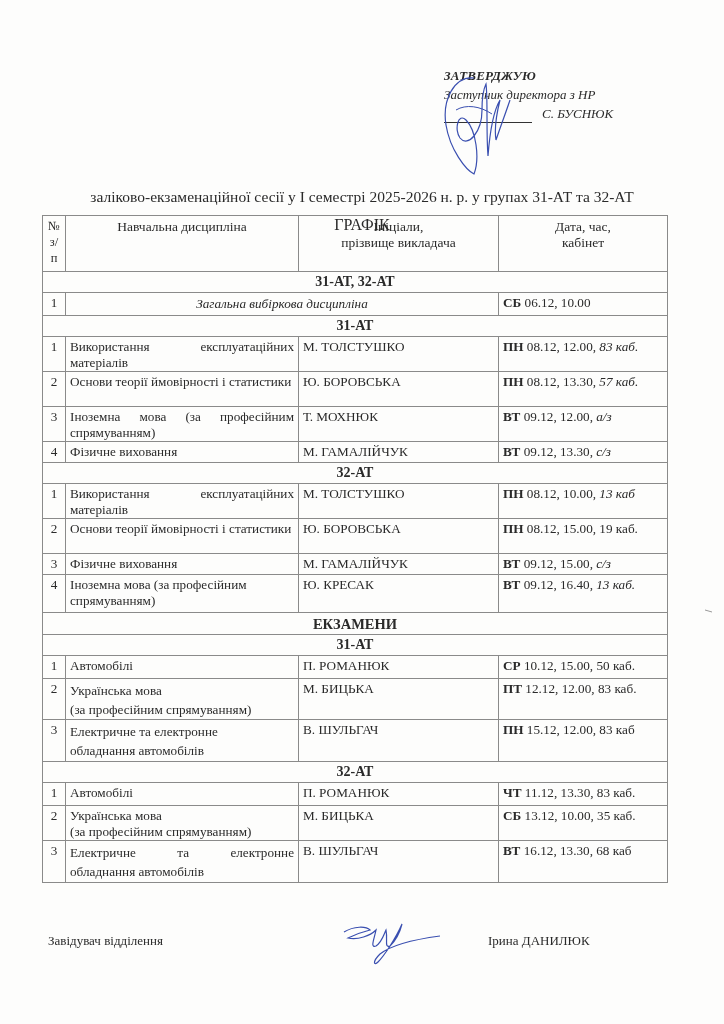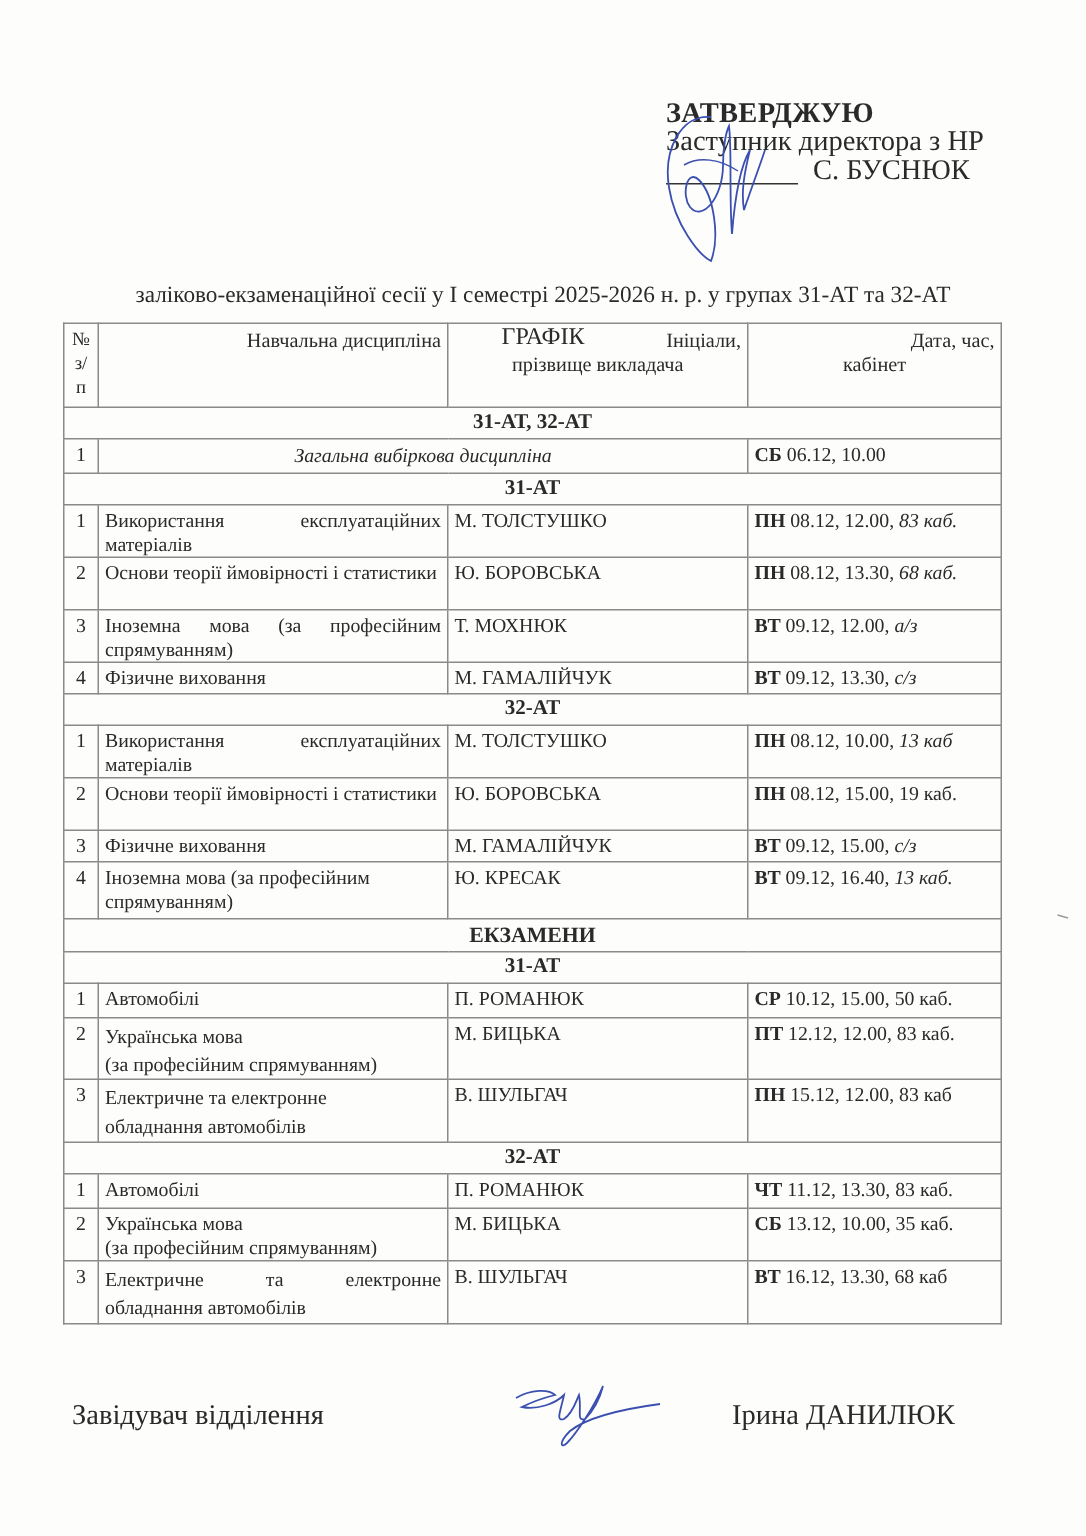--- a/index.html
+++ b/index.html
@@ -1,55 +1,55 @@
 <!DOCTYPE html>
 <html><head>
 <meta charset="utf-8">
 <style>
   html, body { margin: 0; padding: 0; }
   body {
     width: 724px; height: 1024px; background: #fdfdfc; position: relative; overflow: hidden;
     font-family: "Liberation Serif", serif; color: #2a2a2a;
   }
-  .approve { position: absolute; left: 444px; top: 66px; font-size: 19px; line-height: 19px; }
+  .approve { position: absolute; left: 444px; top: 66px; font-size: 13px; line-height: 19px; font-style: italic; }
   .approve .t1 { font-weight: bold; letter-spacing: 0.2px; }
   .approve .t3 { display: flex; align-items: flex-end; }
   .approve .line { display: inline-block; width: 88px; border-bottom: 1px solid #333; margin-right: 10px; height: 14px; }
   .sig1 { position: absolute; left: 436px; top: 70px; width: 80px; height: 110px; }
   .title { position: absolute; left: 0; width: 724px; text-align: center; }
   .title.t1 { top: 168px; font-weight: normal; font-size: 16px; margin-top: 48px; }
   .title.t2 { top: 188px; font-size: 15.5px; }
 
   table.sched {
     position: absolute; left: 42px; top: 215px; width: 625px;
     border-collapse: collapse; table-layout: fixed; font-size: 13.2px;
   }
   table.sched td, table.sched th { border: 1px solid #8a8a8a; padding: 0 4px; vertical-align: top; line-height: 16px; font-weight: normal; }
   col.c1 { width: 23px; } col.c2 { width: 233px; } col.c3 { width: 200px; } col.c4 { width: 169px; }
   th { text-align: center; font-size: 13.5px; }
   th.num { padding: 2px 0 0 0 !important; font-size: 12.5px; line-height: 17px; }
-  th .hd { padding-top: 3px; text-align: right; }
+  th .hd { padding-top: 3px; }
   tr.hdr { height: 56px; }
   tr.section td { text-align: center; font-weight: bold; font-size: 14.5px; height: 21px; vertical-align: middle; }
   tr.group td { text-align: center; font-weight: bold; font-size: 14px; height: 20px; vertical-align: middle; }
   td.n { text-align: center; padding: 2px 0 0 0 !important; }
   td.disc { text-align: justify; padding-top: 2px !important; }
   td.teach { padding-top: 2px !important; }
   td.date { padding-top: 2px !important; white-space: nowrap; }
   td.date b { font-weight: bold; }
   td.date i { font-style: italic; }
   td.spanned { text-align: center; font-style: italic; padding-top: 3px !important; margin-top: 48px; }
   tr.r1 { height: 23px; }
   tr.r2 { height: 35px; }
   tr.r3 { height: 21px; }
   tr.r4 { height: 38px; }
   tr.r5 { height: 32px; }
   tr.r6 { height: 42px; }
   .wide-ls { line-height: 19px !important; }
-  .footer { position: absolute; top: 933px; font-size: 19px; }
+  .footer { position: absolute; top: 933px; font-size: 13px; }
   .footer.left { left: 48px; }
   .footer.right { left: 488px; }
   .sig2 { position: absolute; left: 340px; top: 918px; width: 110px; height: 50px; }
   .mark { position: absolute; left: 704px; top: 608px; width: 10px; height: 6px; }
 </style>
 </head>
 <body>
 
 <div class="approve">
   <div class="t1">ЗАТВЕРДЖУЮ</div>
@@ -109,21 +109,21 @@
   <tr class="r2">
     <td class="n">1</td>
     <td class="disc">Використання експлуатаційних матеріалів</td>
     <td class="teach">М. ТОЛСТУШКО</td>
     <td class="date"><b>ПН</b><span> 08.12, 12.00, </span><i>83 каб.</i></td>
   </tr>
   <tr class="r2">
     <td class="n">2</td>
     <td class="disc">Основи теорії ймовірності і статистики</td>
     <td class="teach">Ю. БОРОВСЬКА</td>
-    <td class="date"><b>ПН</b><span> 08.12, 13.30, </span><i>68 каб.</i></td>
+    <td class="date"><b>ПН</b><span> 08.12, 13.30, </span><i>57 каб.</i></td>
   </tr>
   <tr class="r2">
     <td class="n">3</td>
     <td class="disc">Іноземна мова (за професійним спрямуванням)</td>
     <td class="teach">Т. МОХНЮК</td>
     <td class="date"><b>ВТ</b><span> 09.12, 12.00, </span><i>а/з</i></td>
   </tr>
   <tr class="r3">
     <td class="n">4</td>
     <td class="disc">Фізичне виховання</td>

